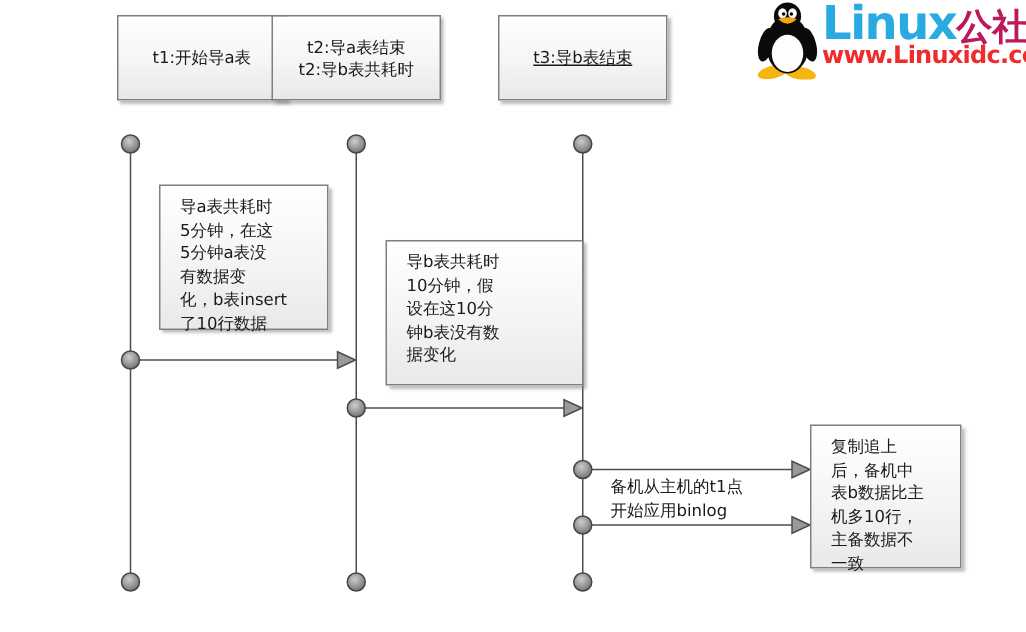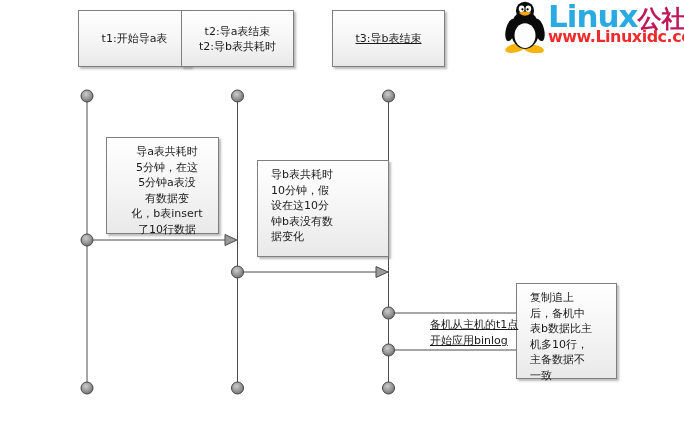--- a/index.html
+++ b/index.html
@@ -28,31 +28,30 @@
   .note-box {
     position:absolute;
     border:1px solid #7f7f7f;
     background:linear-gradient(180deg,#ffffff 0%,#f4f4f4 55%,#e9e9e9 100%);
     box-shadow:2px 2px 2px rgba(130,130,130,.55);
     font-size:11px; line-height:15.5px;
     white-space:pre-line;
     padding:6px 4px 0 13px;
     z-index:2;
   }
-  #note-a { left:106px; top:137px; width:113px; height:97px;text-align:center; }
+  #note-a { left:106px; top:123px; width:113px; height:97px; }
   #note-b { left:257px; top:160px; width:132px; height:97px; }
-  #note-c { left:516px; top:283px; width:101px; height:96px; }
+  #note-c { left:540px; top:283px; width:101px; height:96px; }
 
   .arrow-label {
     position:absolute;
-    left:430px; top:317px;
+    left:407px; top:317px;
     font-size:11px; line-height:16px;
     white-space:pre-line;
     z-index:2;
-    text-decoration:underline;
   }
 
   .logo {
     position:absolute; left:504px; top:1px;
     display:flex; align-items:flex-start;
     z-index:3;
   }
   .logo-text { margin-left:2px; line-height:1; }
   .logo-line1 { display:flex; align-items:baseline; font-weight:bold; }
   .brand-word { font-size:31px; letter-spacing:-1px; }

